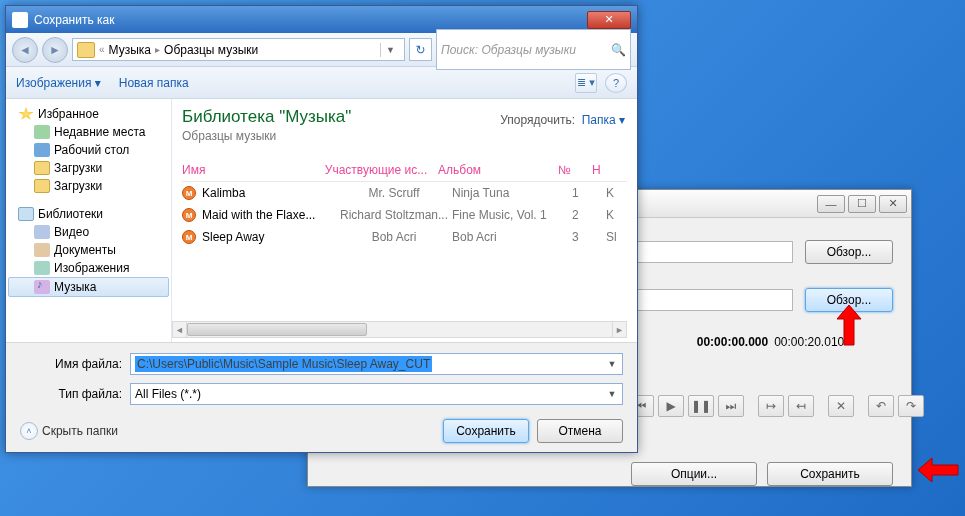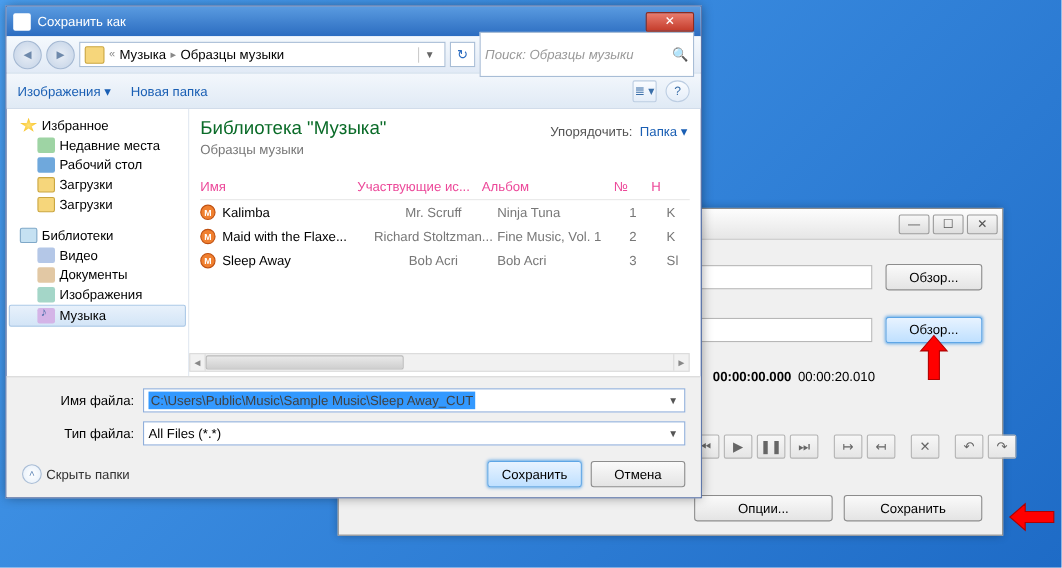--- a/index.html
+++ b/index.html
@@ -7,26 +7,26 @@
 
   
   .appwin { position: absolute; left: 307px; top: 189px; width: 605px; height: 298px; background: #f0f0f0; border: 1px solid #8a8a8a; box-shadow: 0 0 8px rgba(0,0,0,.3); }
   .appwin .titlebar { height: 28px; background: linear-gradient(#fdfdfd,#e6e6e6); border-bottom: 1px solid #c9c9c9; display:flex; justify-content:flex-end; align-items:center; padding-right:4px; gap:3px;}
   .winbtn { width: 28px; height: 18px; border:1px solid #9a9a9a; background: linear-gradient(#f7f7f7,#dedede); border-radius:2px; display:flex; align-items:center; justify-content:center; font-size:11px; color:#555; }
   .winbtn.close{ color:#555;}
   .approw { position:absolute; left:320px; right:18px; display:flex; align-items:center; }
   .inp { height:22px; background:#fff; border:1px solid #b7b7b7; flex:1; }
   .btn { height:24px; border:1px solid #8c8c8c; background:linear-gradient(#fafafa,#e4e4e4); border-radius:3px; padding:0 14px; display:inline-flex; align-items:center; justify-content:center; cursor:pointer; white-space:nowrap;}
   .btn.hl { background:linear-gradient(#e8f3ff,#bfe0ff); border-color:#5ea6e6; box-shadow:0 0 3px #5ea6e6;}
-  .times { position:absolute; left:340px; right:18px; top:145px; display:flex; justify-content:flex-start; gap:6px; font-size:12px;}
+  .times { position:absolute; left:340px; right:18px; top:145px; display:flex; justify-content:center; gap:6px; font-size:12px;}
   .times .bold{font-weight:bold;}
   .iconbar { position:absolute; left:320px; top:205px; display:flex; gap:14px; }
   .ib-group{display:flex; gap:4px;}
   .ib { width:26px; height:22px; border:1px solid #b3b3b3; background:linear-gradient(#f7f7f7,#e5e5e5); border-radius:2px; display:flex; align-items:center; justify-content:center; font-size:12px; color:#666;}
-  .bottombtns{ position:absolute; right:18px; bottom:12px; display:flex; gap:10px;}
+  .bottombtns{ position:absolute; right:18px; bottom:0; display:flex; gap:10px;}
   .bottombtns .btn{ width:126px; justify-content:center;}
   .redarrow { position:absolute; width:44px; height:30px; pointer-events:none; }
   .redarrow svg{width:100%;height:100%;}
 
   
   .savewin { position:absolute; left:5px; top:5px; width:633px; height:448px; background:#fff; border:1px solid #3b5998; box-shadow:0 0 10px rgba(0,0,0,.4);}
   .sv-title { height:27px; background:linear-gradient(#5a9be0,#2b6cc0); color:#fff; display:flex; align-items:center; padding:0 6px; }
   .sv-title .ico{width:16px;height:16px;background:#fff;border-radius:2px;margin-right:6px;}
   .sv-title .spacer{flex:1;}
   .sv-title .xbtn{width:44px;height:18px;background:linear-gradient(#e97c6e,#c43c2b);border:1px solid #8e2b1f;border-radius:2px;color:#fff;display:flex;align-items:center;justify-content:center;font-size:11px;}

